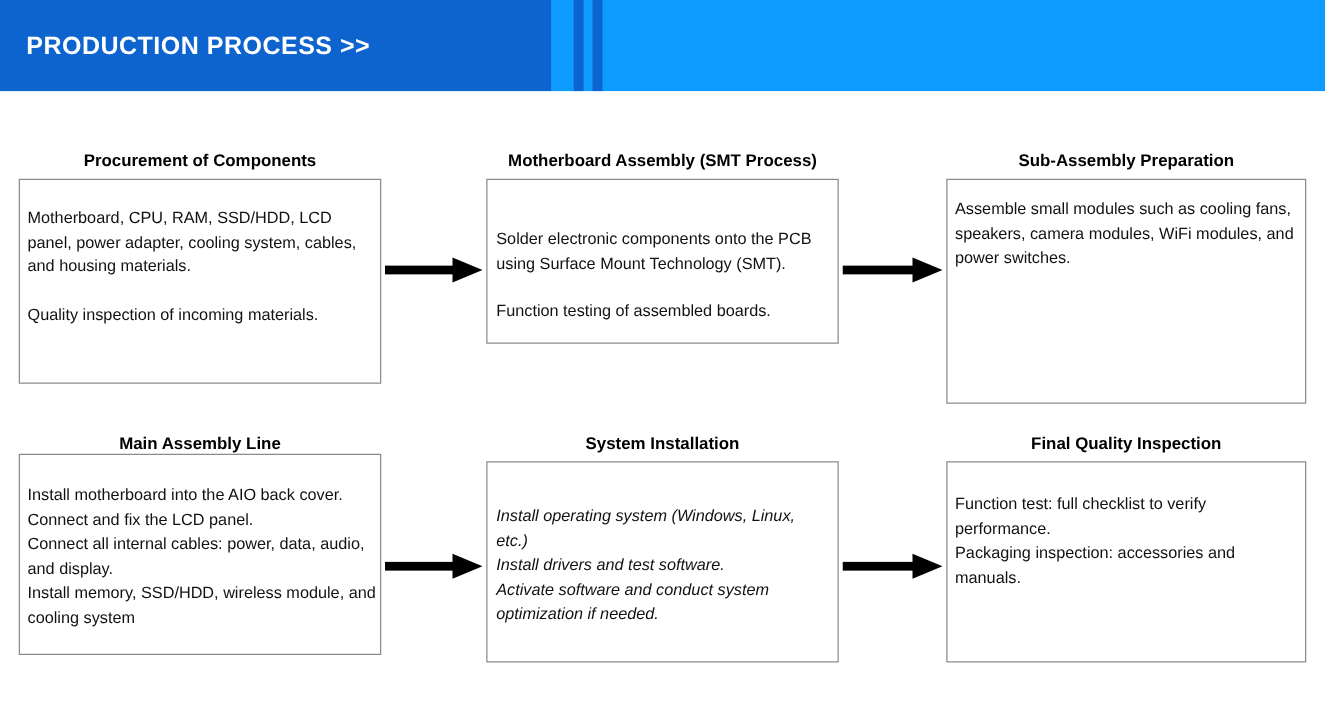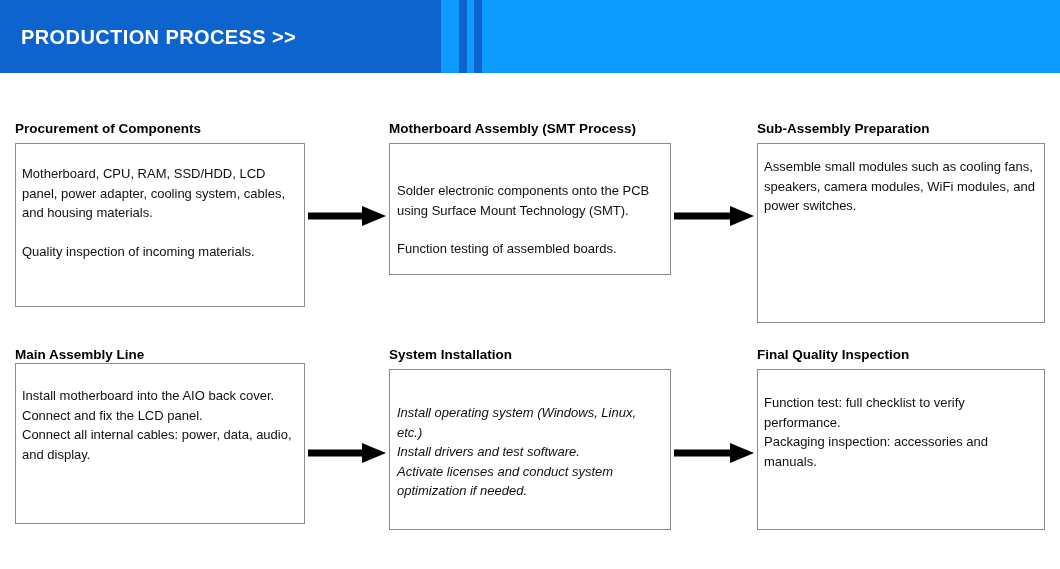--- a/index.html
+++ b/index.html
@@ -64,20 +64,21 @@
 
   
   .node {
     position: absolute;
   }
   .node-title {
     position: absolute;
     left: 0;
     top: 0;
     width: 100%;
+    text-align: center;
     font-size: 13.5px;
     font-weight: bold;
     color: #000000;
     line-height: 17px;
     white-space: nowrap;
   }
   .node-box {
     position: absolute;
     left: 0;
     box-sizing: border-box;
@@ -167,31 +168,32 @@
   </div>
 </div>
 
 <div class="node n4">
   <div class="node-title">Main Assembly Line</div>
   <div class="node-box">
     <div class="node-body">
       <p>Install motherboard into the AIO back cover.</p>
       <p>Connect and fix the LCD panel.</p>
       <p>Connect all internal cables: power, data, audio, and display.</p>
+      <p>Install memory, SSD/HDD, wireless module, and cooling system</p>
     </div>
   </div>
 </div>
 
 <div class="node n5">
   <div class="node-title">System Installation</div>
   <div class="node-box">
     <div class="node-body">
       <p>Install operating system (Windows, Linux, etc.)</p>
       <p>Install drivers and test software.</p>
-      <p>Activate licenses and conduct system optimization if needed.</p>
+      <p>Activate software and conduct system optimization if needed.</p>
     </div>
   </div>
 </div>
 
 <div class="node n6">
   <div class="node-title">Final Quality Inspection</div>
   <div class="node-box">
     <div class="node-body">
       <p>Function test: full checklist to verify performance.</p>
       <p>Packaging inspection: accessories and manuals.</p>

